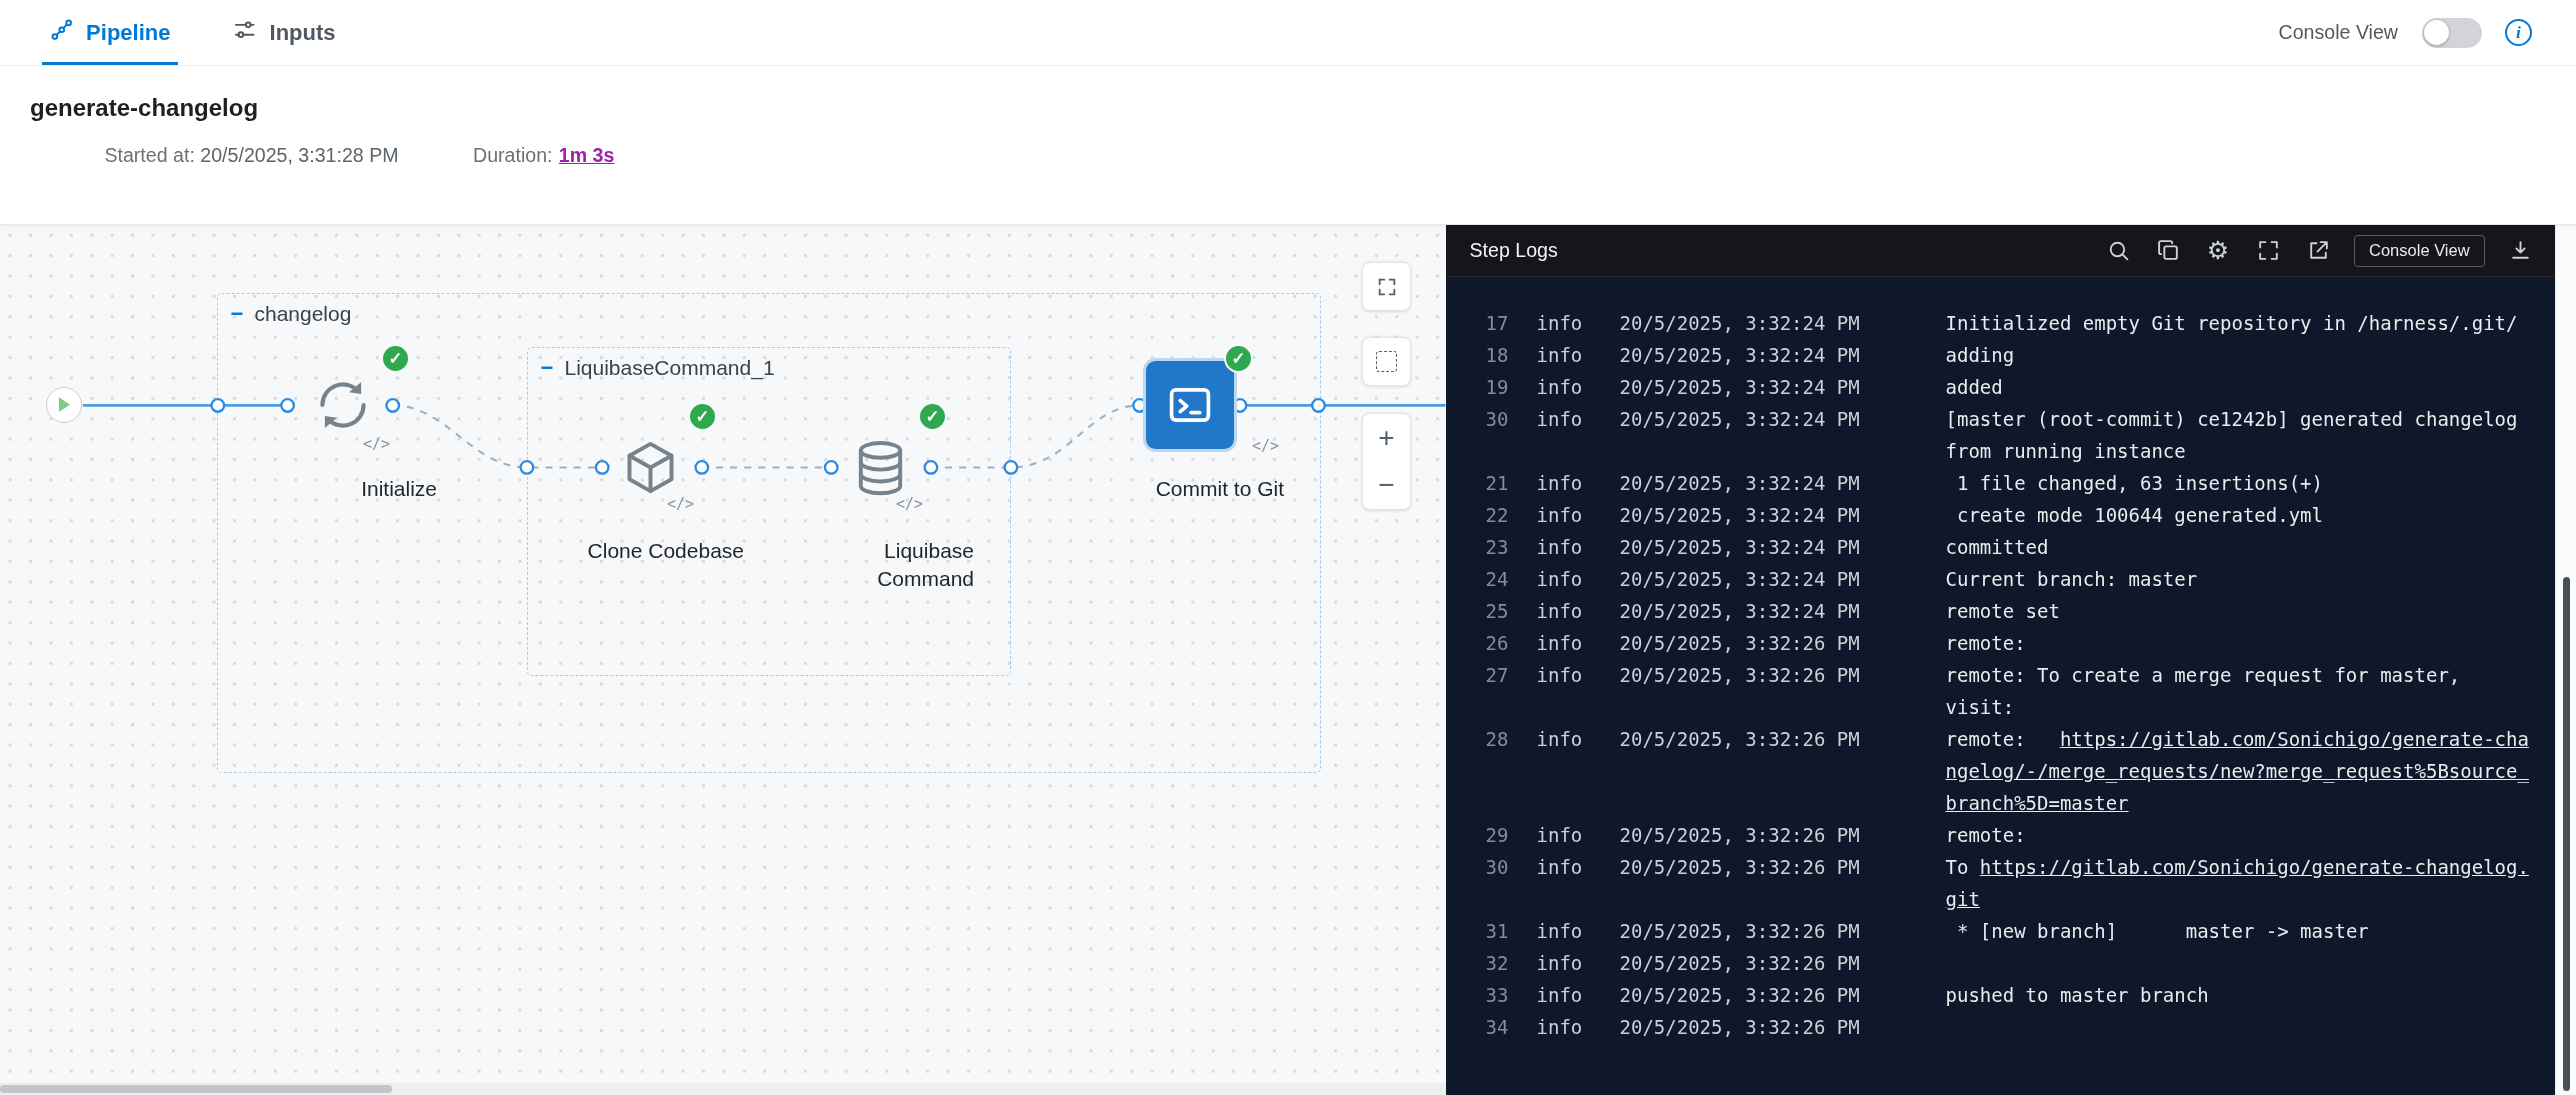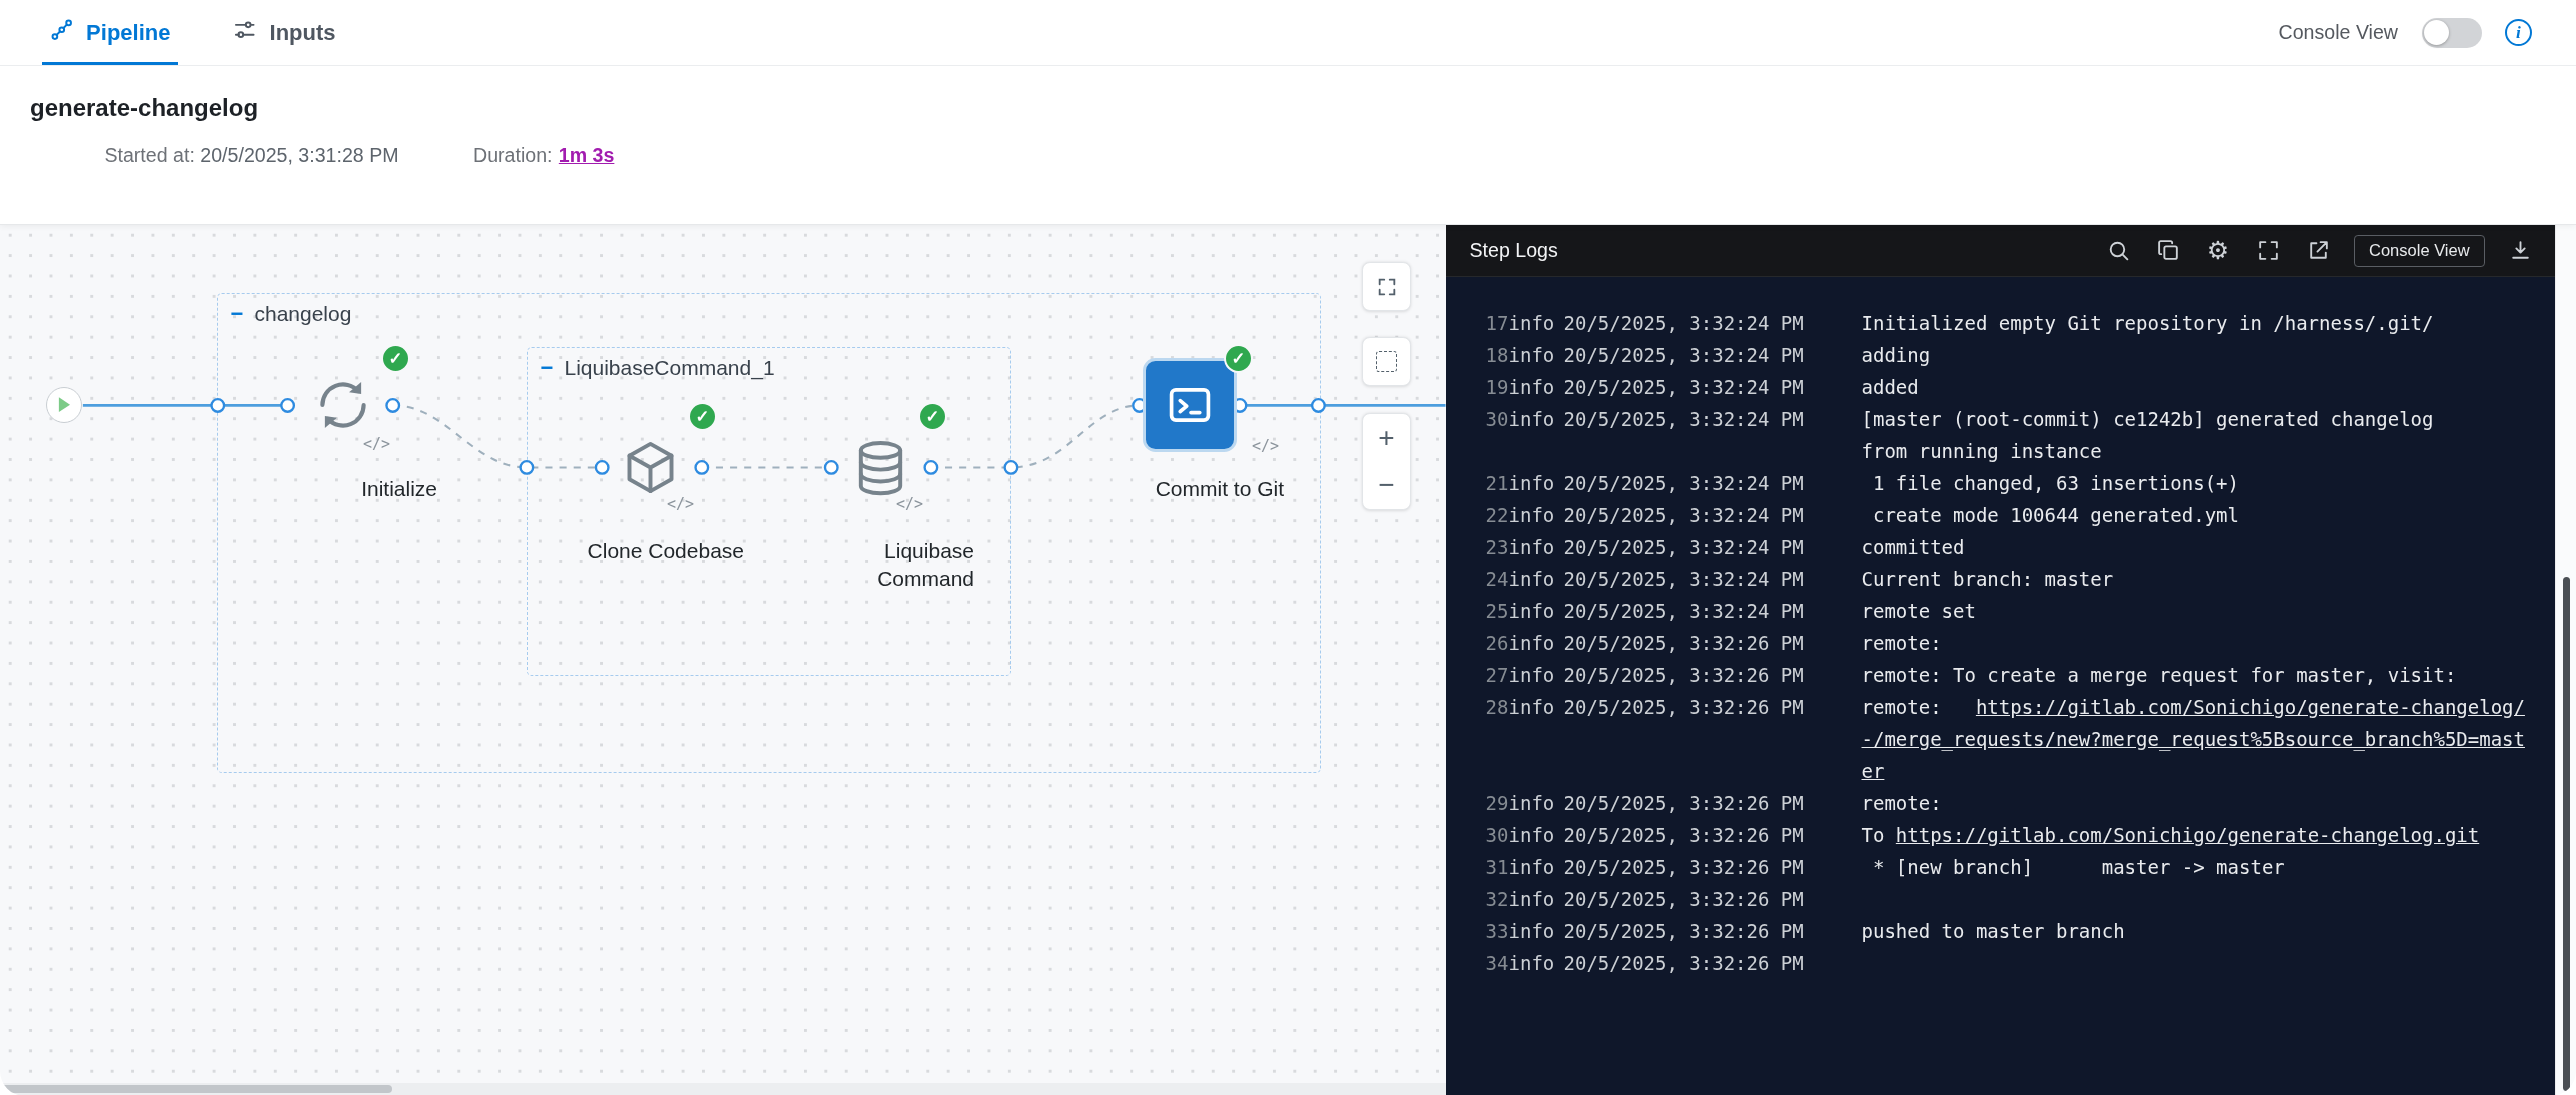--- a/index.html
+++ b/index.html
@@ -1,18 +1,18 @@
 <!DOCTYPE html>
 <html style="font-size:12.6px"><head>
 <meta charset="utf-8">
 <style>
   * { margin:0; padding:0; box-sizing:border-box; }
   html,body { width:2576px; height:1096px; overflow:hidden; background:#fff;
               font-family:"Liberation Sans", sans-serif; }
-  .viewport { position:relative; width:2576px; height:1096px; overflow:hidden; background:#fff;border-radius:25px; }
+  .viewport { position:relative; width:2576px; height:1096px; overflow:hidden; background:#fff; }
 
   
   .topbar { position:absolute; left:0; top:0; width:2576px; height:66px; background:#fff;
             border-bottom:0.8px solid #ebedef; display:flex; align-items:center;
             padding:0 44px 0 50px; z-index:30; }
   .tab { height:100%; display:flex; align-items:center; gap:12.6px; position:relative;
          margin-right:63px; font-size:22px; color:#4f5761; cursor:pointer;font-weight:bold; }
   .tab.active { color:#0278d5; font-weight:600; }
   .tab.active .tab-underline { position:absolute; left:-7.8px; right:-7.8px; bottom:0; height:3.1px; background:#0278d5; }
   .topbar-right { margin-left:auto; display:flex; align-items:center; gap:23.5px; }
@@ -74,21 +74,21 @@
                 padding:0 20.4px 0 23.5px; gap:22px; }
   .log-title { font-size:19.6px; color:#f3f4f6; margin-right:auto; }
   .log-hicon { width:28px; height:28px; display:flex; align-items:center; justify-content:center; cursor:pointer; }
   .ic { stroke:#ced2d7; fill:none; stroke-width:1.8; stroke-linecap:round; stroke-linejoin:round; }
   .gear-glyph { font-size:25px; color:#ced2d7; line-height:1; font-family:"DejaVu Sans", sans-serif; }
   .console-btn { border:0.8px solid #5a5e64; border-radius:3.9px; padding:5.5px 14px; font-size:16.5px; color:#e8eaec;
                  background:transparent; cursor:pointer; white-space:nowrap; }
   .log-body { position:absolute; left:0; right:0; top:52px; bottom:0; overflow:hidden;
               padding:30px 19px 0 23.5px; font-family:"DejaVu Sans Mono", monospace;
               font-size:19px; line-height:32px; }
-  .log-row { display:grid; grid-template-columns:39px 55px 298px 1fr; column-gap:0; }
+  .log-row { display:grid; grid-template-columns:39px 55px 298px 1fr; column-gap:28px; }
   .log-num { text-align:right; color:#868c93; }
   .log-level { color:#ccd0d5; }
   .log-time { color:#ccd0d5; white-space:nowrap; }
   .log-msg { color:#e9ebee; white-space:pre-wrap; word-break:break-word; }
   .log-link { color:#e9ebee; text-decoration:underline; word-break:break-all; cursor:pointer; }
 
   
   .v-scroll { position:absolute; right:0; top:225px; width:21px; height:870px; background:#fafbfc;
               border-left:0.8px solid #ececee; }
   .v-scroll-thumb { position:absolute; left:7px; width:7px; top:352px; height:514px; background:#4b4f54; border-radius:3.9px; }

